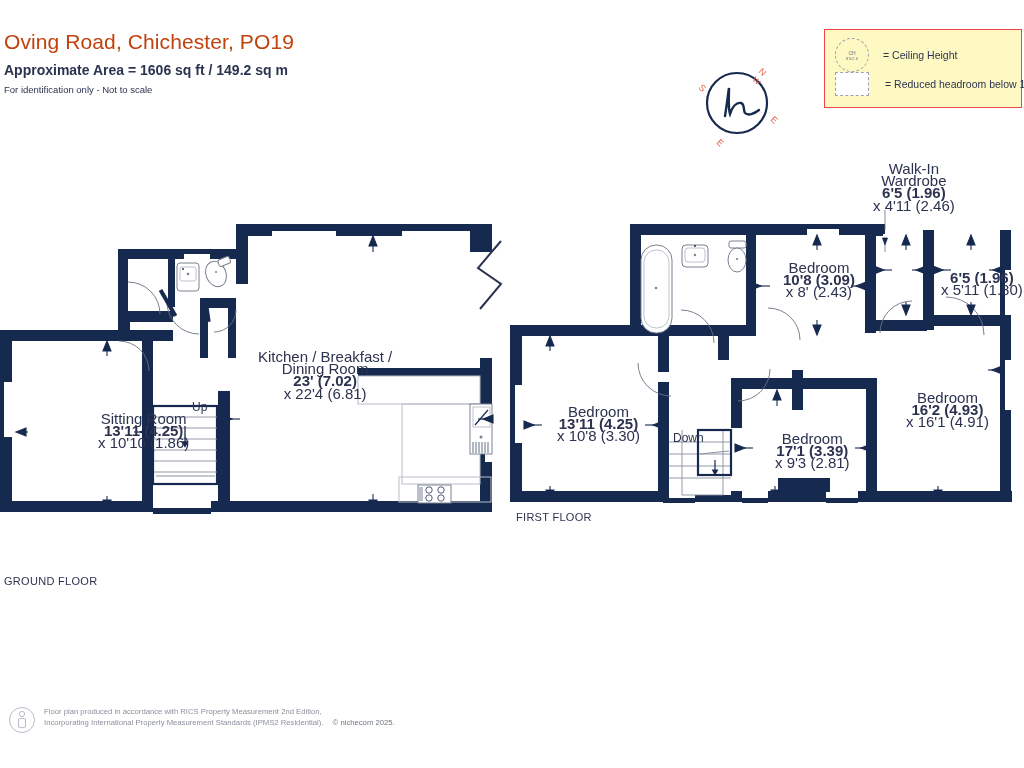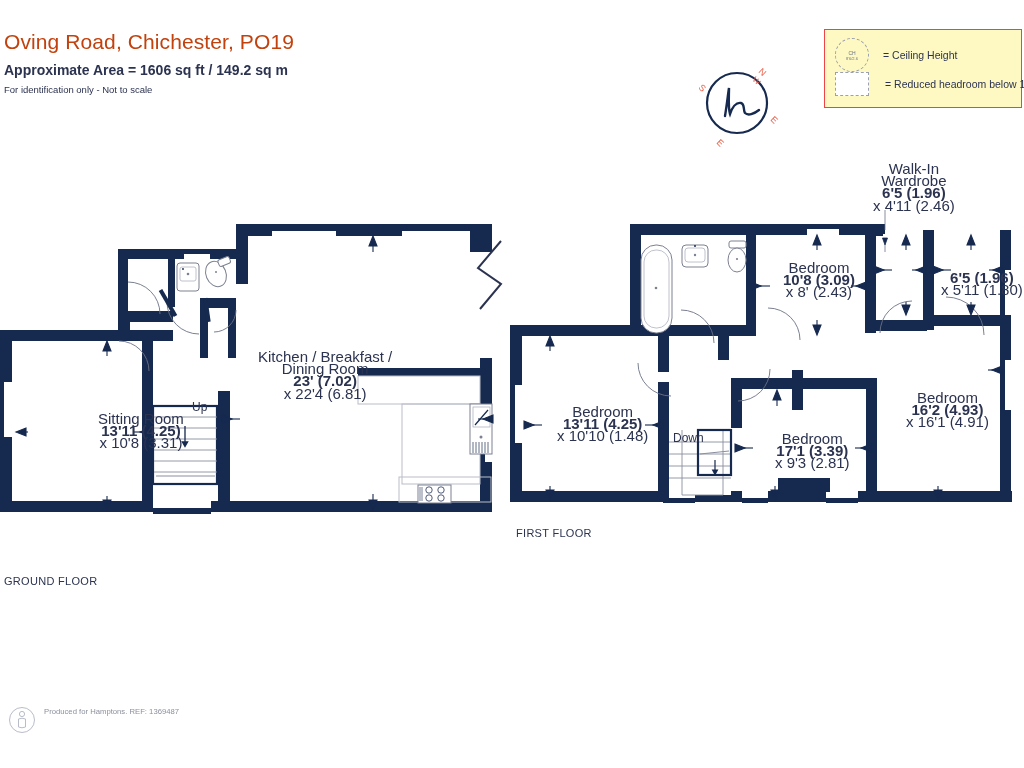--- a/index.html
+++ b/index.html
@@ -77,21 +77,21 @@
   #compass { left: 690px; top: 58px; width: 95px; height: 90px; }
 
   
   .floor-label {
     font-size: 11px;
     color: #2b3350;
     letter-spacing: 0.3px;
     white-space: nowrap;
   }
   #gf-label { left: 4px; top: 529px; margin-top: 46px; }
-  #ff-label { left: 516px; top: 527px; }
+  #ff-label { left: 516px; top: 511px; }
 
   
   .room-label {
     font-size: 15px;
     line-height: 12.2px;
     color: #2b3350;
     text-align: center;
     white-space: nowrap;
   }
   .room-label .rl-name { display: block; }
@@ -293,21 +293,21 @@
 
     <g fill="none" stroke="#2b3350" stroke-width="2">
       <path d="M501 31 L478 58 L501 74 L480 99"></path>
     </g>
   </svg>
 </div>
 
 <div class="abs room-label" style="left:56px; top:413px;margin-left:42px;">
   <span class="rl-name">Sitting Room</span>
   <span class="rl-d1">13'11 (4.25)</span>
-  <span class="rl-d2">x 10'8 (3.31)</span>
+  <span class="rl-d2">x 10'10 (1.86)</span>
 </div>
 <div class="abs room-label" style="left:258px; top:351px;">
   <span class="rl-name">Kitchen / Breakfast /</span>
   <span class="rl-name">Dining Room</span>
   <span class="rl-d1">23' (7.02)</span>
   <span class="rl-d2">x 22'4 (6.81)</span>
 </div>
 <div class="abs stair-label" style="left:192px; top:400px;">Up</div>
 <div class="abs floor-label" id="gf-label">GROUND FLOOR</div>
 
@@ -487,34 +487,38 @@
   <span class="rl-d2">x 5'11 (1.80)</span>
 </div>
 <div class="abs room-label" style="left:906px; top:392px;">
   <span class="rl-name">Bedroom</span>
   <span class="rl-d1">16'2 (4.93)</span>
   <span class="rl-d2">x 16'1 (4.91)</span>
 </div>
 <div class="abs room-label" style="left:557px; top:406px;">
   <span class="rl-name">Bedroom</span>
   <span class="rl-d1">13'11 (4.25)</span>
-  <span class="rl-d2">x 10'10 (1.48)</span>
+  <span class="rl-d2">x 10'8 (3.30)</span>
 </div>
 <div class="abs room-label" style="left:775px; top:433px;">
   <span class="rl-name">Bedroom</span>
   <span class="rl-d1">17'1 (3.39)</span>
   <span class="rl-d2">x 9'3 (2.81)</span>
 </div>
 <div class="abs stair-label" style="left:673px; top:431px;">Down</div>
 <div class="abs floor-label" id="ff-label">FIRST FLOOR</div>
 
 <div class="abs" id="footer">
   <div class="abs" id="footer-icon">
     <svg width="28" height="30" viewBox="0 0 28 30">
       <circle cx="14" cy="15" r="12.5" fill="none" stroke="#b9bdc9" stroke-width="1"></circle>
       <circle cx="14" cy="9" r="2.6" fill="none" stroke="#b9bdc9" stroke-width="1"></circle>
       <path d="M10.5 14 q3.5 -1.6 7 0 l0 8 q-3.5 1.6 -7 0 z" fill="none" stroke="#b9bdc9" stroke-width="1"></path>
     </svg>
   </div>
   <div class="abs" id="footer-text">
-    <div>Produced for Hamptons.   REF:  1369487</div>
+    <div>Floor plan produced in accordance with RICS Property Measurement 2nd Edition,</div>
+    <div>
+      <span>Incorporating International Property Measurement Standards (IPMS2 Residential).</span>
+      <span class="fx-brand" style="margin-left:7px;">© nichecom 2025.</span>
+    </div>
   </div>
 </div>
 
 </body></html>

